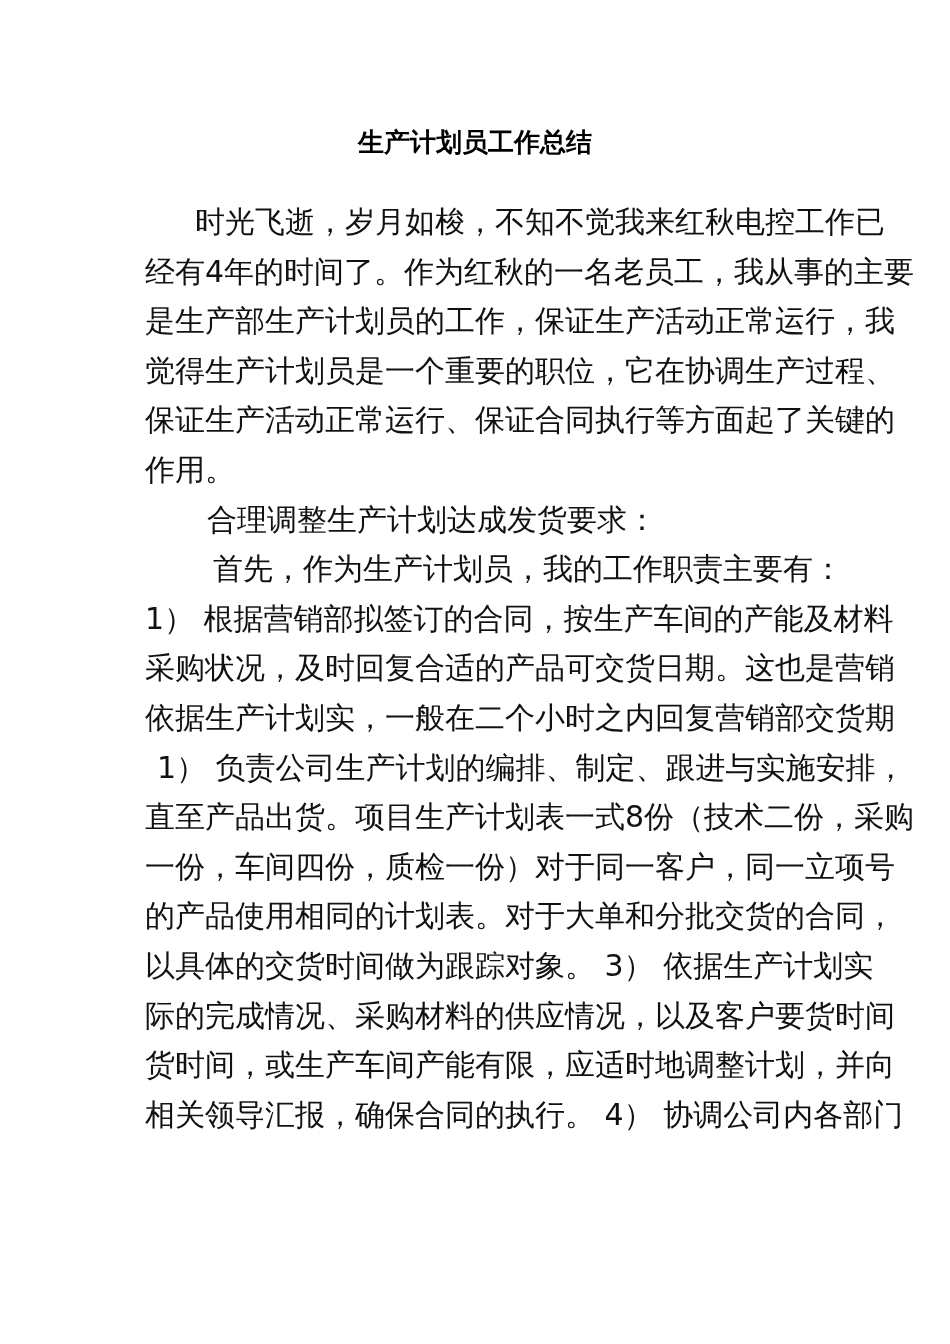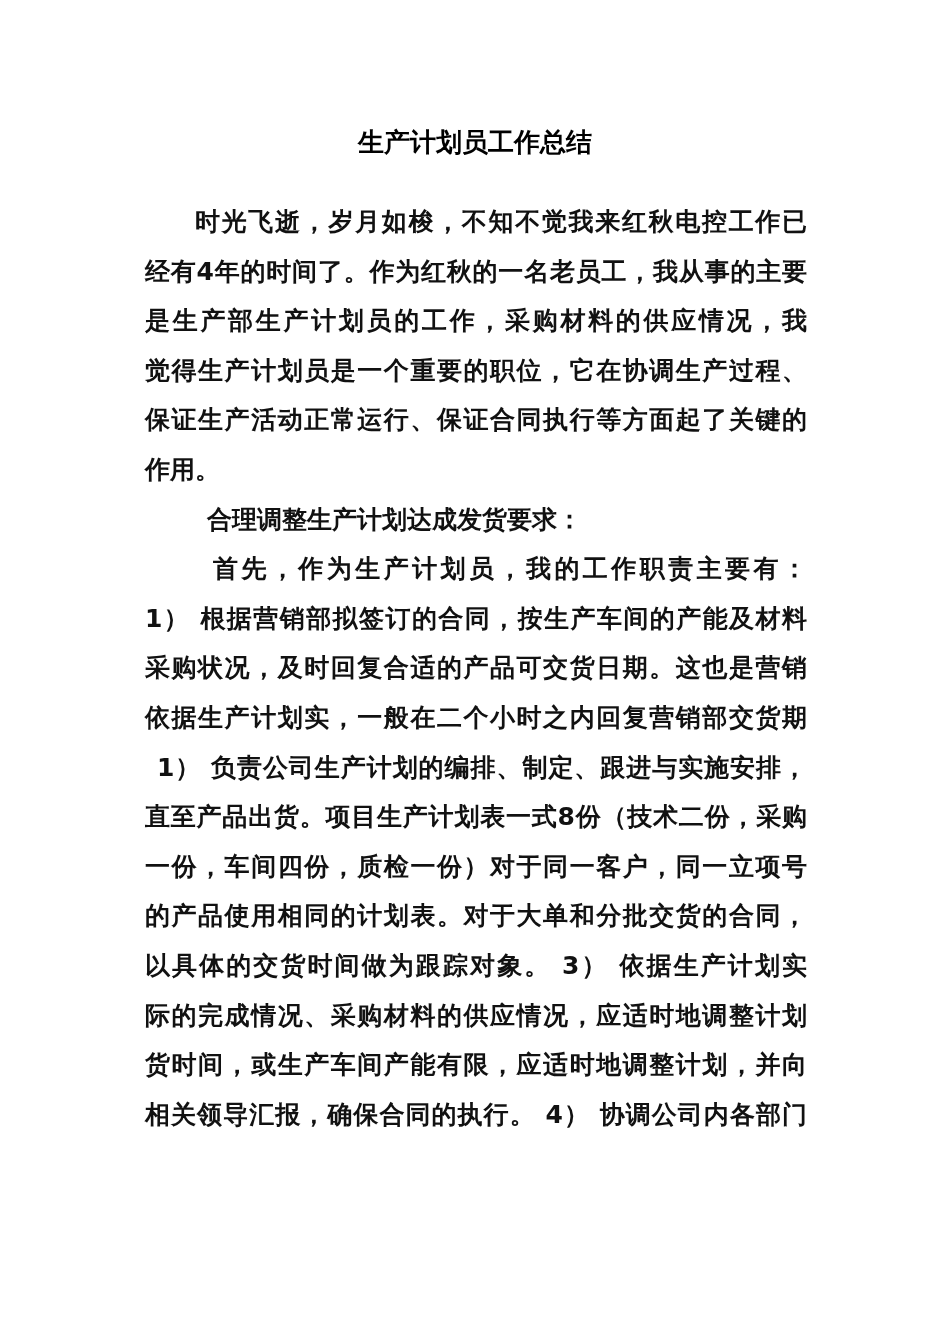--- a/index.html
+++ b/index.html
@@ -37,55 +37,54 @@
     }
     .body {
       position: absolute;
       left: 145px;
       top: 197px;
       width: 662px;
     }
     .line {
       height: 49.6px;
       line-height: 49.6px;
-      font-size: 25px;
+      font-size: 30px;
       white-space: nowrap;
       text-align: justify;
       text-align-last: justify;
       color: #111111;
-      font-weight: bold;
     }
     .line.last {
       text-align-last: left;
     }
     .line.indent1 { padding-left: 50px; }
     .line.indent2 { padding-left: 62px; }
     .line.indent3 { padding-left: 68px; }
     .line.indent-small { padding-left: 12px; }
   </style>
 </head>
 <body>
 
 <div class="page">
   <div class="title">生产计划员工作总结</div>
 
   <div class="body">
     <div class="line indent1">时光飞逝，岁月如梭，不知不觉我来红秋电控工作已</div>
     <div class="line">经有4年的时间了。作为红秋的一名老员工，我从事的主要</div>
-    <div class="line">是生产部生产计划员的工作，采购材料的供应情况，我</div>
+    <div class="line">是生产部生产计划员的工作，保证生产活动正常运行，我</div>
     <div class="line">觉得生产计划员是一个重要的职位，它在协调生产过程、</div>
     <div class="line">保证生产活动正常运行、保证合同执行等方面起了关键的</div>
     <div class="line last">作用。</div>
     <div class="line last indent2">合理调整生产计划达成发货要求：</div>
     <div class="line indent3">首先，作为生产计划员，我的工作职责主要有：</div>
     <div class="line">1）  根据营销部拟签订的合同，按生产车间的产能及材料</div>
     <div class="line">采购状况，及时回复合适的产品可交货日期。这也是营销</div>
     <div class="line">依据生产计划实，一般在二个小时之内回复营销部交货期</div>
     <div class="line indent-small">1）  负责公司生产计划的编排、制定、跟进与实施安排，</div>
     <div class="line">直至产品出货。项目生产计划表一式8份（技术二份，采购</div>
     <div class="line">一份，车间四份，质检一份）对于同一客户，同一立项号</div>
     <div class="line">的产品使用相同的计划表。对于大单和分批交货的合同，</div>
     <div class="line">以具体的交货时间做为跟踪对象。    3）  依据生产计划实</div>
-    <div class="line">际的完成情况、采购材料的供应情况，应适时地调整计划</div>
+    <div class="line">际的完成情况、采购材料的供应情况，以及客户要货时间</div>
     <div class="line">货时间，或生产车间产能有限，应适时地调整计划，并向</div>
     <div class="line">相关领导汇报，确保合同的执行。  4）  协调公司内各部门</div>
   </div>
 </div>
 
 </body></html>

